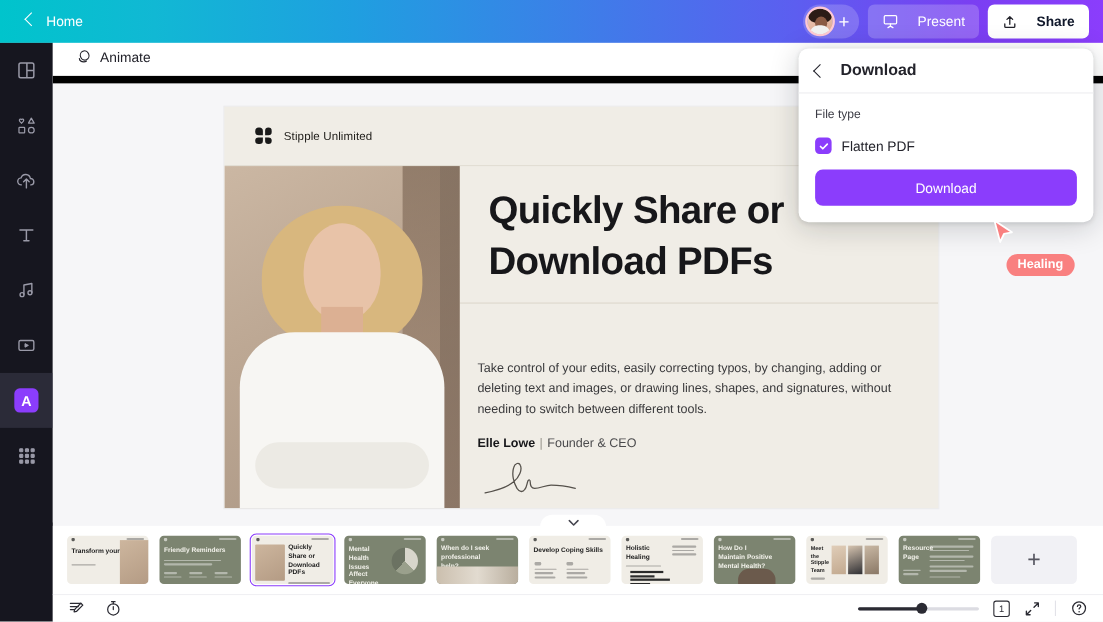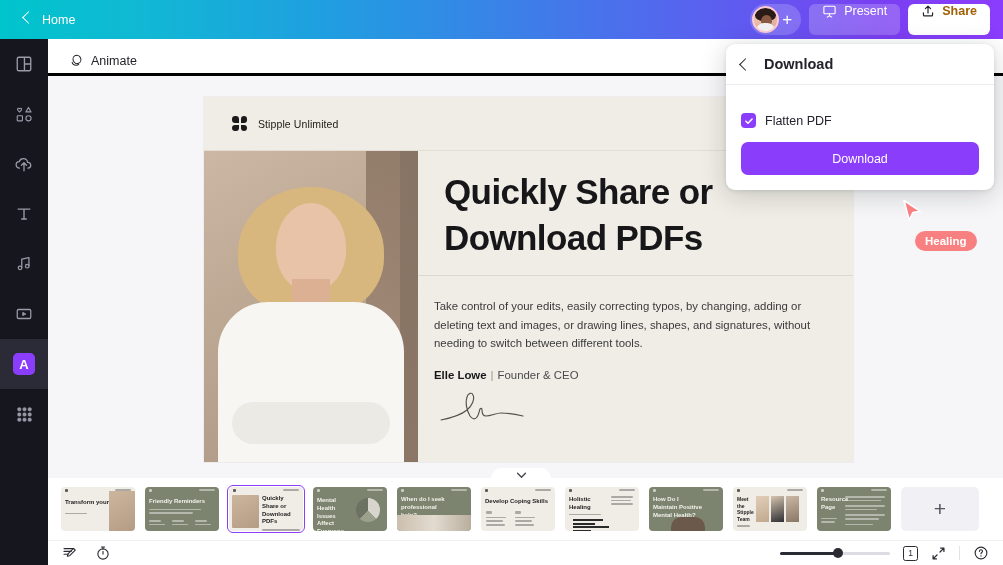--- a/index.html
+++ b/index.html
@@ -37,25 +37,25 @@
     background: linear-gradient(160deg,#f3d9cf 0%, #e8bda9 45%, #d9a68e 100%);
   }
   .avatar .hair { position:absolute; top:0; left:1px; width:21px; height:13px;
     background:#2b1b16; border-radius:50% 50% 42% 42%; }
   .avatar .face { position:absolute; top:7px; left:6.5px; width:11px; height:12px;
     background:#8a5a44; border-radius:50% 50% 48% 48%;}
   .avatar .body { position:absolute; bottom:0; left:2px; width:19px; height:8px;
     background:#f2f2f2; border-radius:9px 9px 0 0;}
   .plus-ic { color:#fff; font-size:17px; line-height:1; font-weight:300; cursor:pointer;}
   .pill-btn {
-    display: flex; align-items: flex-start; gap: 7px; height: 31px;
+    display: flex; align-items: center; gap: 17px; height: 31px;
     padding: 0 13px; border-radius: 6px; font-size: 12.5px; cursor: pointer;
   }
   .present-btn { background: rgba(255,255,255,.2); color: #fff; }
-  .share-btn { background: #fff; color: #a16207; font-weight: 600; }
+  .share-btn { background: #fff; color: #0f172a; font-weight: 600; }
 
   
   .rail {
     position: absolute; top: 39px; left: 0; width: 48px; height: 526px;
     background: #16161f;
   }
   .rail-item {
     width: 48px; height: 50px; display: flex; align-items: center;
     justify-content: center; cursor: pointer; position: relative;
   }
@@ -63,22 +63,22 @@
   .rail-badge {
     width: 22px; height: 22px; border-radius: 5px; background: #8b3dfc;
     display: flex; align-items: center; justify-content: center;
     color: #fff; font-size: 13px; font-weight: 700;
   }
   .rail svg { stroke: #9a9aa8; }
 
   
   .toolbar {
     position: absolute; top: 39px; left: 48px; width: 955px; height: 37px;
-    background: #fff; display: flex; align-items: flex-end;
-    border-bottom: 3px solid #000000;
+    background: #fff; display: flex; align-items: flex-start;
+    border-bottom: 7px solid #000000;
   }
   .animate-btn {
     display: flex; align-items: center; gap: 7px; margin-left: 14px;
     font-size: 12.5px; color: #23232b; padding: 5px 7px; border-radius: 5px;
     cursor: pointer;
   }
 
   
   .canvas {
     position: absolute; top: 76px; left: 48px; width: 955px; height: 399px;
@@ -114,21 +114,21 @@
     background:#d8b77e; border-radius:50% 50% 45% 45%;}
   .photo .face2 { position:absolute; top:52px; left:72px; width:70px; height:88px;
     background:#e8c3a8; border-radius:50% 50% 46% 46%;}
   .photo .neck { position:absolute; top:128px; left:88px; width:38px; height:34px;
     background:#dcb093;}
   .photo .shirt { position:absolute; bottom:0; left:14px; width:186px; height:160px;
     background:#f7f6f3; border-radius:50px 50px 0 0;}
   .photo .arm { position:absolute; bottom:18px; left:28px; width:158px; height:42px;
     background:#eceae4; border-radius:22px;}
 
-  .txt-col { flex: 1; display: flex; flex-direction: column; }
+  .txt-col { flex: 1; display: flex; flex-direction: column; justify-content: space-between; }
   .headline-box { padding: 18px 0 14px 26px; border-bottom: 1px solid #ddd8cc; }
   .headline {
     font-size: 35px; line-height: 1.32; font-weight: 700; color: #17171a;
     letter-spacing: -.6px; white-space: pre-line;
   }
   .para-box { padding: 21px 26px 0 16px; }
   .para { font-size: 11.4px; line-height: 1.62; color: #3a3a3c; }
   .byline { margin-top: 16px; font-size: 11.4px; color: #4a4a4c; }
   .byline b { color: #17171a; }
   .byline .sep { color: #9a978e; margin: 0 4px; }
@@ -380,20 +380,21 @@
     </div>
   </div>
 </div>
 
 <div class="panel">
   <div class="panel-head">
     <span class="panel-back"></span>
     <span class="panel-title">Download</span>
   </div>
   <div class="panel-body">
+    <div class="field-label">File type</div>
     <div class="check-row">
       <span class="checkbox">
         <svg width="10" height="10" viewBox="0 0 12 12" fill="none">
           <path d="M2.3 6.2 4.8 8.7 9.7 3.6" stroke="#fff" stroke-width="1.8" stroke-linecap="round" stroke-linejoin="round"></path>
         </svg>
       </span>
       <span class="check-label">Flatten PDF</span>
     </div>
     <div class="dl-btn">Download</div>
   </div>

